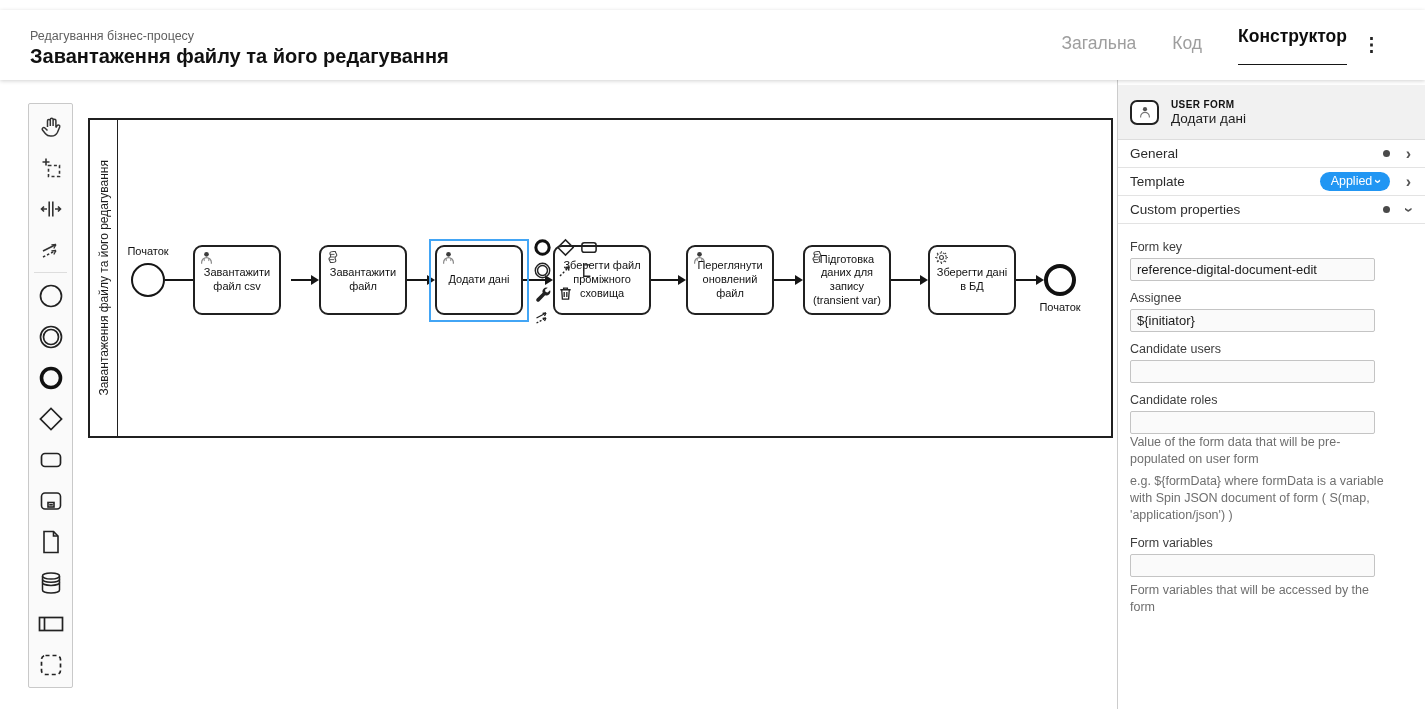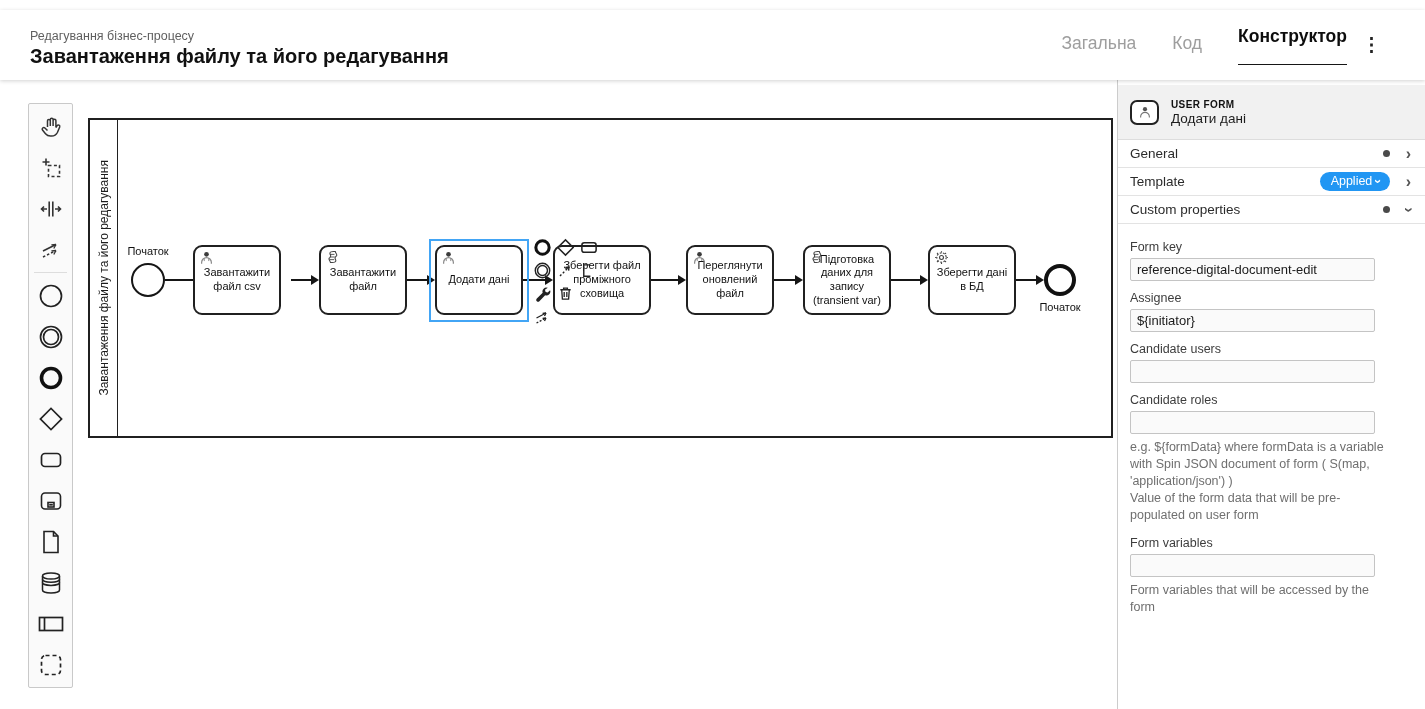--- a/index.html
+++ b/index.html
@@ -348,20 +348,20 @@
 
     <div class="f-label">Assignee</div>
     <input class="f-input" type="text" value="${initiator}" style="">
 
     <div class="f-label">Candidate users</div>
     <input class="f-input" type="text" style="">
 
     <div class="f-label">Candidate roles</div>
     <input class="f-input" type="text" style="">
 
+    <div class="help" style="margin-top:0;">Value of the form data that will be pre-populated on user form</div>
     <div class="help">e.g. ${formData} where formData is a variable with Spin JSON document of form ( S(map, 'application/json') )</div>
-    <div class="help" style="margin-top:0;">Value of the form data that will be pre-populated on user form</div>
 
     <div class="f-label" style="margin-top:13px;">Form variables</div>
     <input class="f-input" type="text" style="">
     <div class="help">Form variables that will be accessed by the form</div>
   </div>
 </div>
 
 </body></html>

